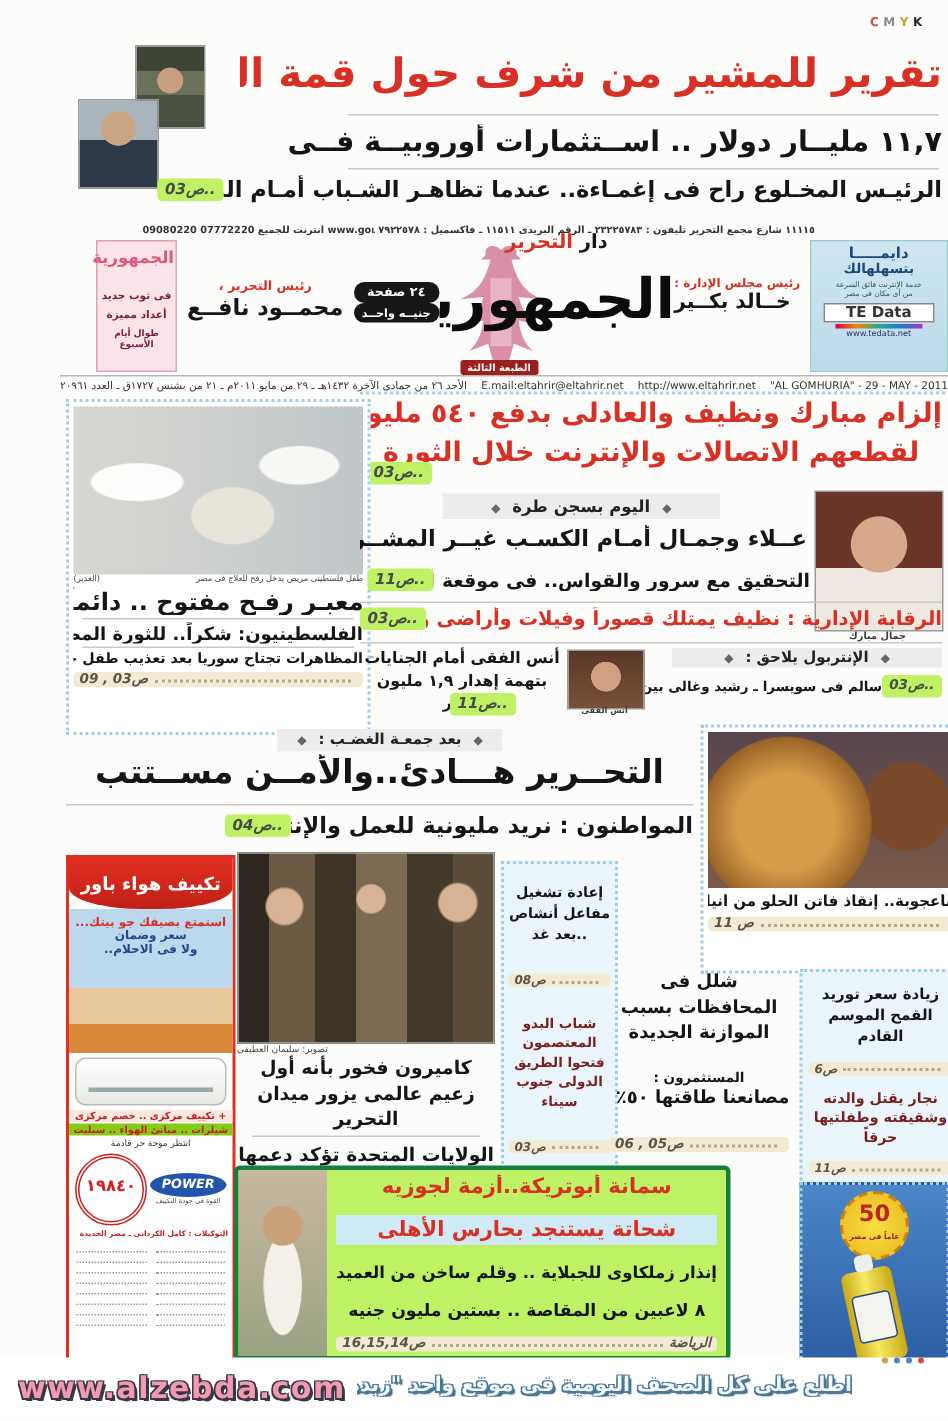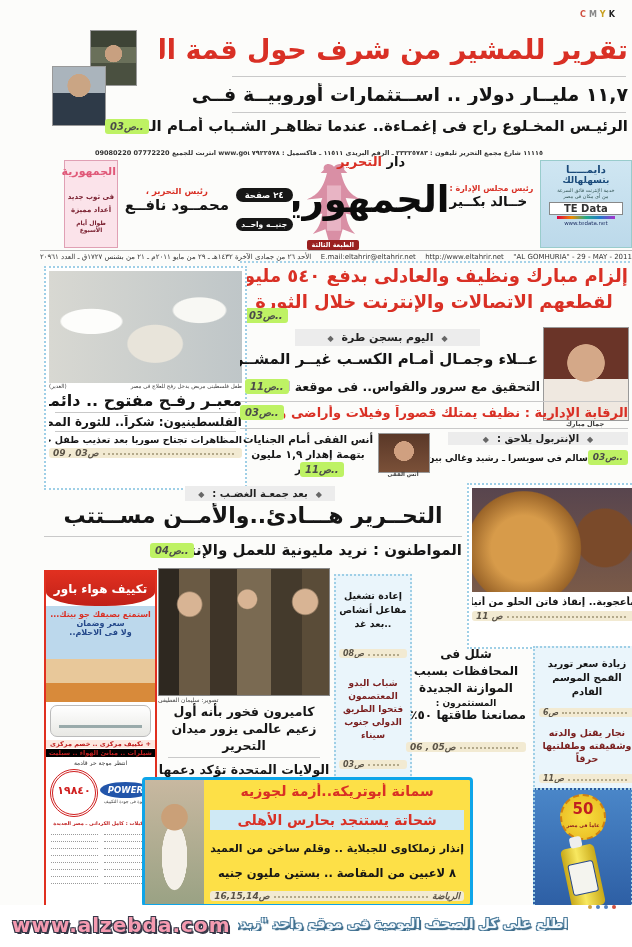--- a/index.html
+++ b/index.html
@@ -78,21 +78,21 @@
     </svg>
     <div class="nw" style="position:absolute;right:0;top:-6px;width:100%;text-align:center;font-size:13px;font-weight:bold">
       <span>دار</span>
       <span class="red">التحرير</span>
     </div>
     <div class="nw" style="position:absolute;right:0;top:18px;width:100%;text-align:center;font-size:37px;font-weight:bold;color:#0c0c0c">الجمهورية</div>
     <div style="position:absolute;left:14px;bottom:-2px;background:#9a2020;color:#fff;font-size:6.5px;font-weight:bold;border-radius:2px;padding:1px 5px">الطبعة الثالثة</div>
   </div>
 
   <div style="width:58px;padding-top:28px">
-    <div class="pill" style="font-size:8.5px;padding:2px 0;margin-bottom:16px">٢٤ صفحة</div>
+    <div class="pill" style="font-size:8.5px;padding:2px 0;margin-bottom:0">٢٤ صفحة</div>
     <div class="pill" style="font-size:7.5px;padding:2px 0">جنيــه واحــد</div>
   </div>
 
   <div style="width:120px;padding-top:26px;text-align:center">
     <div class="red" style="font-size:8.5px;font-weight:bold">رئيس التحرير ،</div>
     <div style="font-size:15px;font-weight:bold">محمــود نافــع</div>
   </div>
 
   <div style="width:50px;background:#fbe3ea;border:1px solid #e0a0b4;text-align:center;padding:4px 1px">
     <div style="font-size:11px;font-weight:bold;color:#e05878">الجمهورية</div>
@@ -200,21 +200,21 @@
   <div style="background:linear-gradient(180deg,#e03020,#c02018);color:#fff;font-size:12px;font-weight:bold;text-align:center;height:34px;line-height:34px;border-radius:0 0 45% 45%/0 0 14px 14px">تكييف هواء باور</div>
   <div style="height:92px;background:linear-gradient(180deg,#bcd8ec 0 55%,#e8c89a 55% 80%,#d88a3a 80%);text-align:center;padding-top:4px">
     <div class="red nw" style="font-size:8px;font-weight:bold">استمتع بصيفك جو بيتك...</div>
     <div style="font-size:8px;font-weight:bold;color:#24488a">سعر وضمان</div>
     <div style="font-size:8px;font-weight:bold;color:#24488a">ولا فى الاحلام..</div>
   </div>
   <div style="height:30px;margin:3px 4px;background:linear-gradient(180deg,#fff,#e8e8e4);border:1px solid #bbb;border-radius:7px">
     <div style="height:3px;margin:19px 8px 0;background:#9aa"></div>
   </div>
   <div class="nw c" style="background:#fbe8e0;color:#c02020;font-size:6.5px;font-weight:bold">+ تكييف مركزى .. خصم مركزى</div>
-  <div class="nw c" style="background:#000000;color:#c02020;font-size:6.5px;font-weight:bold;margin-top:1px">شيلرات .. مبانئ الهواء .. سبليت</div>
+  <div class="nw c" style="background:#84cc16;color:#c02020;font-size:6.5px;font-weight:bold;margin-top:1px">شيلرات .. مبانئ الهواء .. سبليت</div>
   <div class="nw c" style="font-size:6px;color:#333;margin-top:2px">انتظر موجة حر قادمة</div>
   <div style="display:flex;align-items:center;justify-content:space-between;padding:3px 4px">
     <div style="text-align:center">
       <div style="background:#2255aa;color:#fff;font-style:italic;font-weight:bold;font-size:8.5px;border-radius:50%;padding:3px 8px;direction:ltr">POWER</div>
       <div style="font-size:4.5px;color:#444;margin-top:1px">القوة فى جودة التكييف</div>
     </div>
     <div style="width:42px;height:42px;border:3px double #d02020;border-radius:50%;color:#d02020;font-size:11px;font-weight:bold;text-align:center;line-height:37px">١٩٨٤٠</div>
   </div>
   <div class="nw" style="font-size:5px;color:#c02020;font-weight:bold;padding:0 3px">التوكيلات : كامل الكردانى ـ مصر الجديدة</div>
   <div style="display:flex;gap:6px;padding:2px 5px">
@@ -265,21 +265,21 @@
   </div>
   <div class="c" style="font-size:9px;font-weight:bold;line-height:13px;color:#7a1f1f">شباب البدو المعتصمون فتحوا الطريق الدولى جنوب سيناء</div>
   <div class="pageline" style="font-size:8px">
     <span class="fill"></span>
     <span>ص03</span>
   </div>
 </div>
 
 <div class="abs" style="left:406px;top:646px;width:120px">
   <div class="c" style="font-size:12px;font-weight:bold;line-height:17px">شلل فى المحافظات بسبب الموازنة الجديدة</div>
-  <div class="c" style="font-size:9px;font-weight:bold;margin-top:1px">المستثمرون :</div>
+  <div class="c" style="font-size:9px;font-weight:bold;margin-top:17px">المستثمرون :</div>
   <div class="nw c" style="font-size:12px;font-weight:bold">مصانعنا طاقتها ٥٠٪ فقط</div>
   <div class="pageline" style="font-size:9px;margin-top:20px">
     <span class="fill"></span>
     <span>ص05 , 06</span>
   </div>
 </div>
 
 <div class="abs dotbox" style="left:533px;top:646px;width:96px;height:136px;background:#eaf5fb;padding:4px 4px;display:flex;flex-direction:column;justify-content:space-around">
   <div class="c" style="font-size:10px;font-weight:bold;line-height:14px">زيادة سعر توريد القمح الموسم القادم</div>
   <div class="pageline" style="font-size:8px">
@@ -297,21 +297,21 @@
   <div style="width:42px;height:42px;margin:4px auto 0;background:radial-gradient(#f8e040,#e8b820);border:2px dashed #d08010;border-radius:50%;text-align:center">
     <div style="font-size:15px;font-weight:bold;color:#c02020;line-height:26px;direction:ltr">50</div>
     <div style="font-size:5px;font-weight:bold;color:#902020">عاماً فى مصر</div>
   </div>
   <div style="width:34px;height:62px;margin:6px auto 0;transform:rotate(-12deg);background:linear-gradient(90deg,#c8a818,#f8e860 45%,#c8a818);border-radius:5px;position:relative">
     <div style="position:absolute;top:-10px;left:11px;width:12px;height:11px;background:#eee;border-radius:3px"></div>
     <div style="position:absolute;top:16px;left:4px;right:4px;height:30px;background:#f4f4ee;border-radius:3px;border:1px solid #2a4a8a"></div>
   </div>
 </div>
 
-<div class="abs" style="left:142px;top:777px;width:325px;height:124px;border:3px solid #0ea5e9;border-radius:4px;background:#fde047;display:flex">
+<div class="abs" style="left:156px;top:777px;width:325px;height:124px;border:3px solid #15803d;border-radius:4px;background:#bef264;display:flex">
   <div style="flex:1;padding:3px 6px;display:flex;flex-direction:column;justify-content:space-between">
     <div class="nw c red" style="font-size:14px;font-weight:bold">سمانة أبوتريكة..أزمة لجوزيه</div>
     <div class="nw c red" style="font-size:14px;font-weight:bold;background:#cfe9f5;padding:2px 0">شحاتة يستنجد بحارس الأهلى</div>
     <div class="nw c" style="font-size:11px;font-weight:bold">إنذار زملكاوى للجبلاية .. وقلم ساخن من العميد</div>
     <div class="nw c" style="font-size:11.5px;font-weight:bold">٨ لاعبين من المقاصة .. بستين مليون جنيه</div>
     <div class="pageline" style="font-size:9px">
       <span>الرياضة</span>
       <span class="fill"></span>
       <span>ص16,15,14</span>
     </div>

